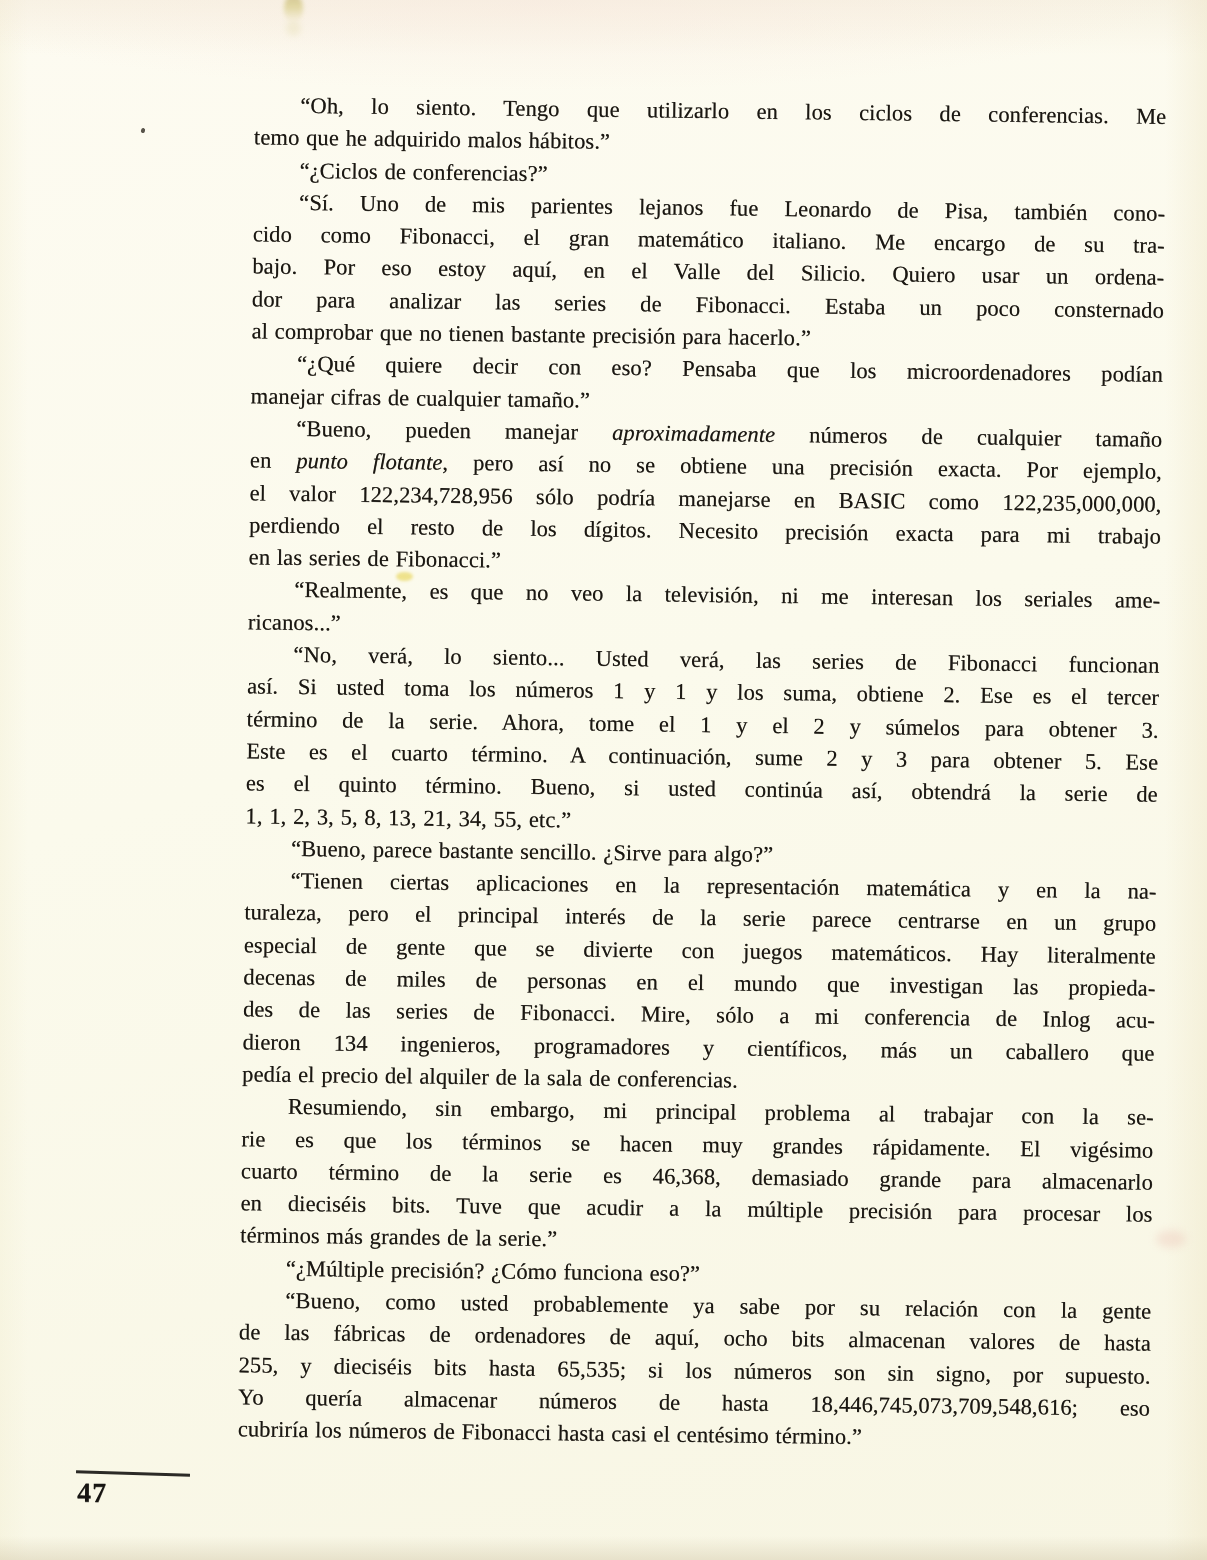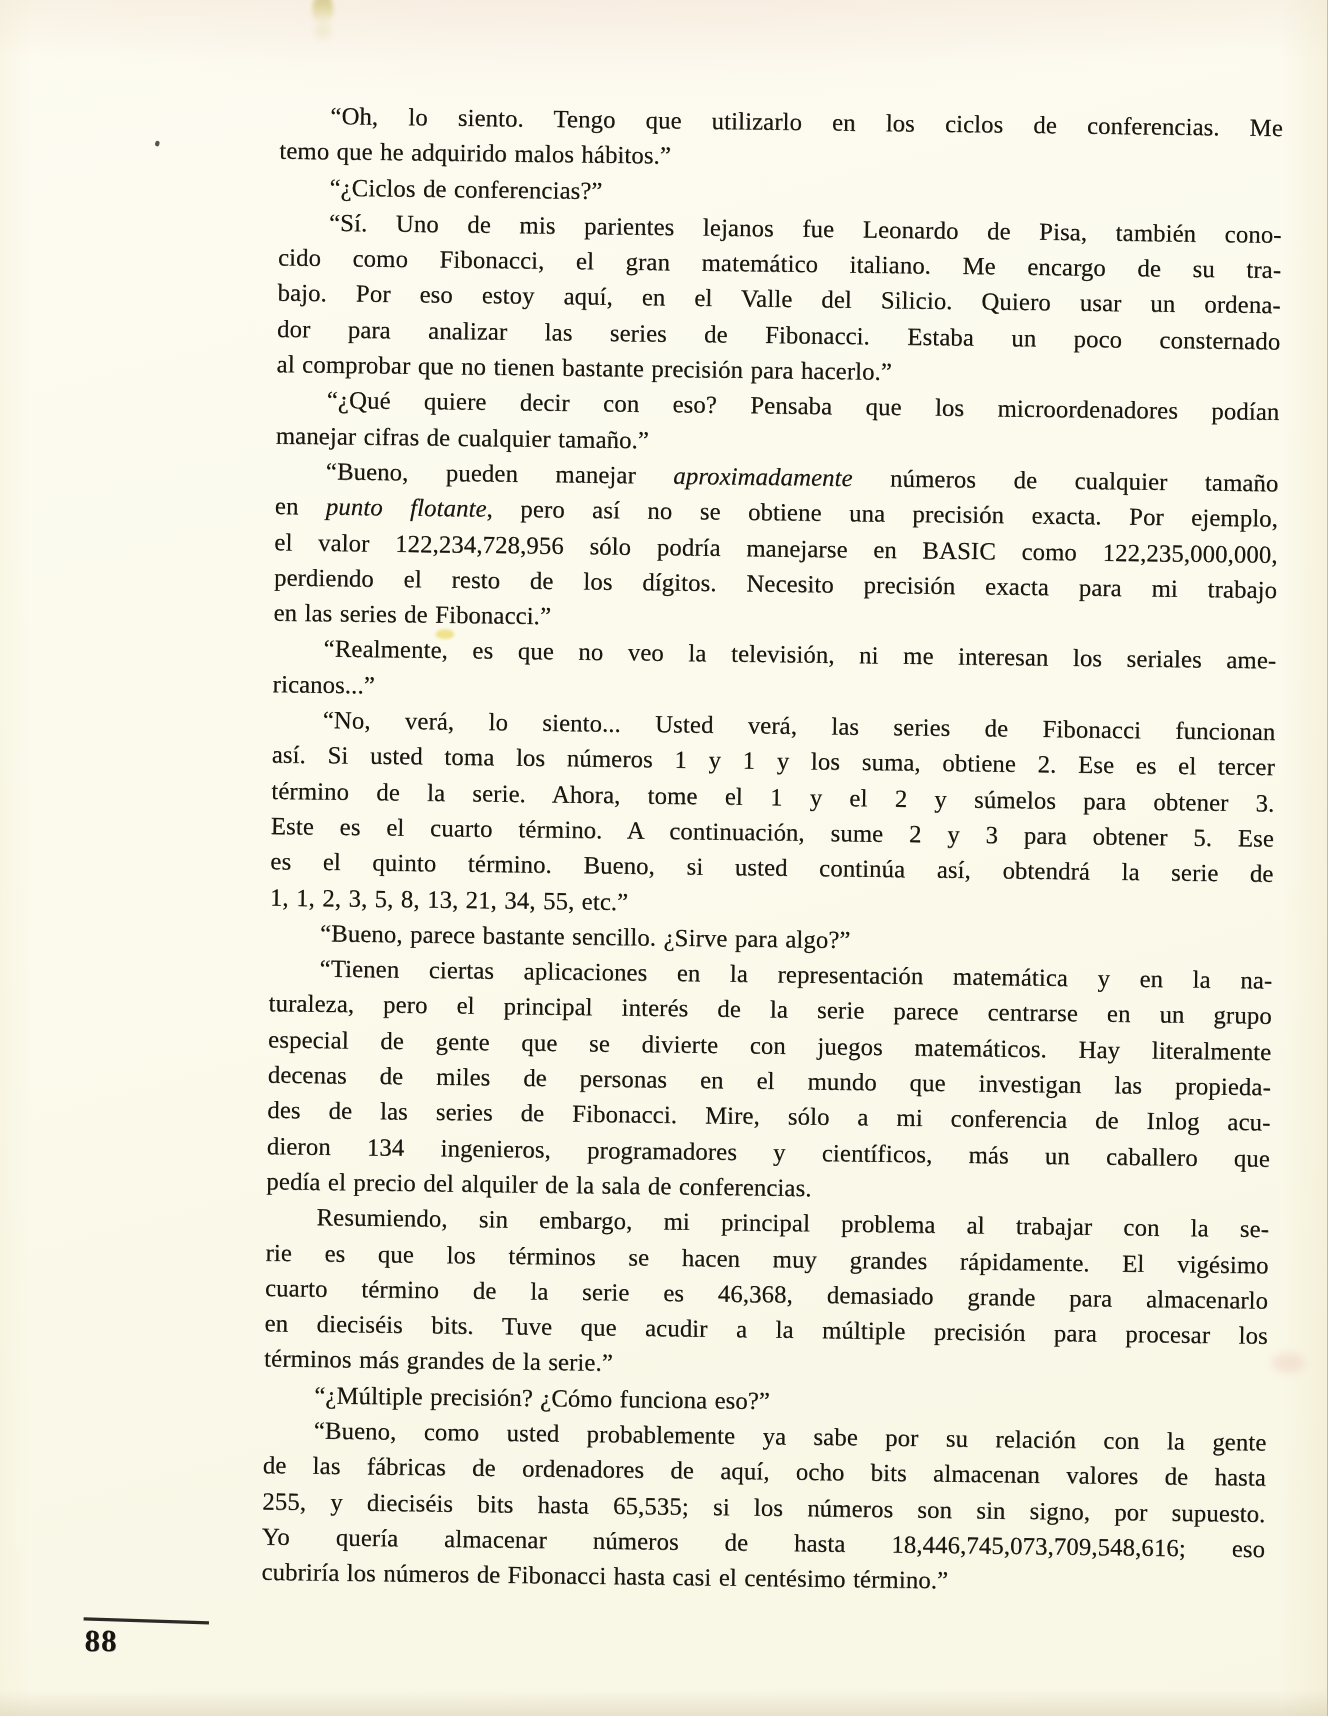--- a/index.html
+++ b/index.html
@@ -168,14 +168,14 @@
       <div class="line last">términos más grandes de la serie.”</div>
       <div class="line first last">“¿Múltiple precisión? ¿Cómo funciona eso?”</div>
       <div class="line first">“Bueno, como usted probablemente ya sabe por su relación con la gente</div>
       <div class="line">de las fábricas de ordenadores de aquí, ocho bits almacenan valores de hasta</div>
       <div class="line">255, y dieciséis bits hasta 65,535; si los números son sin signo, por supuesto.</div>
       <div class="line">Yo quería almacenar números de hasta 18,446,745,073,709,548,616; eso</div>
       <div class="line last">cubriría los números de Fibonacci hasta casi el centésimo término.”</div>
     </div>
 
   <div class="footer-rule"></div>
-  <div class="page-number">88</div>
+  <div class="page-number">47</div>
 </div>
 
 </body></html>

